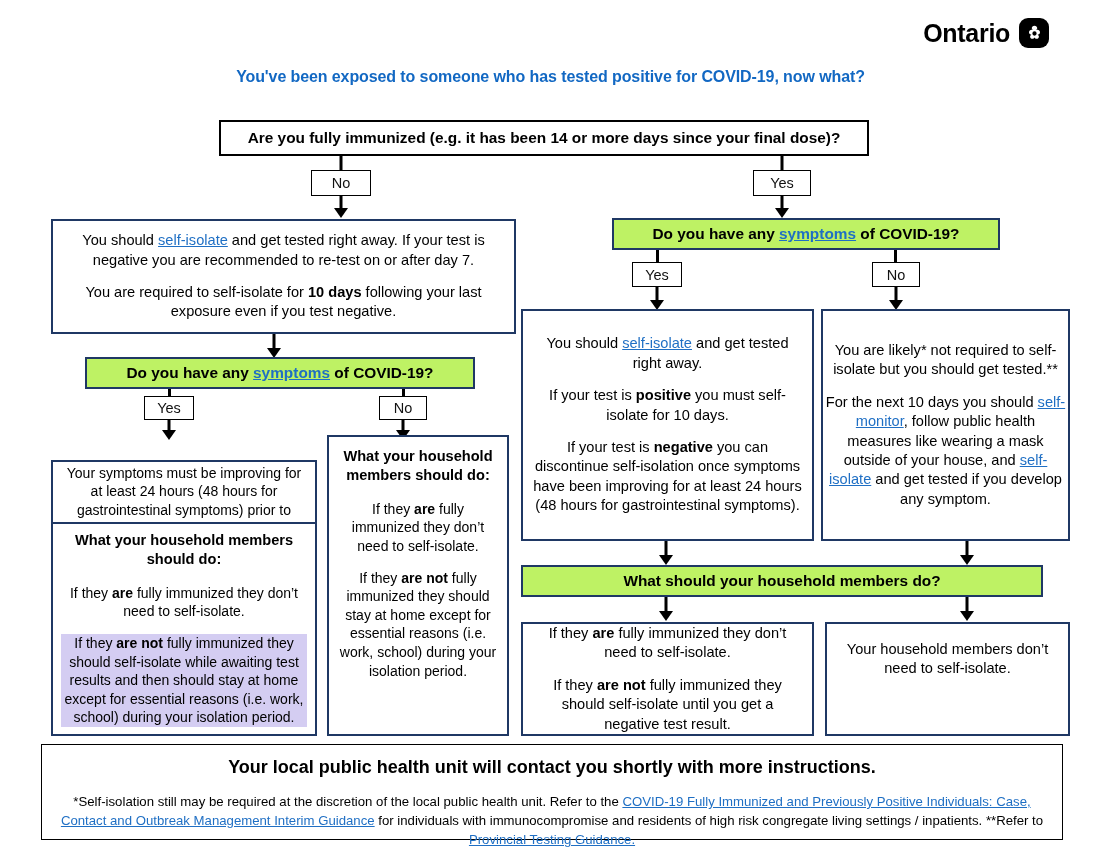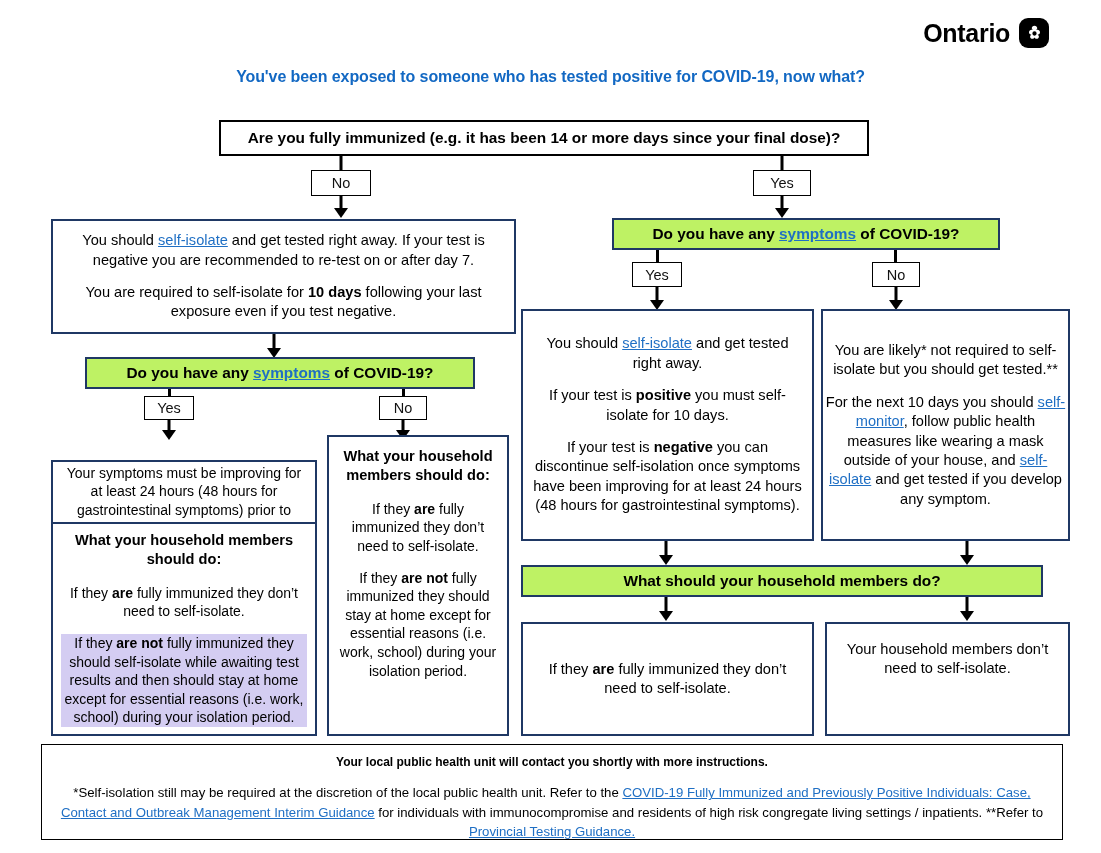--- a/index.html
+++ b/index.html
@@ -51,21 +51,21 @@
   .arrow .stem{position:absolute;left:50%;transform:translateX(-50%);width:3px;background:#000;top:0;}
   .arrow .head{position:absolute;left:50%;transform:translateX(-50%);bottom:0;
                width:0;height:0;border-left:7.5px solid transparent;border-right:7.5px solid transparent;border-top:10px solid #000;}
   .tick{position:absolute;width:3px;background:#000;}
 
   
   .footer{
     border:1.6px solid #000;background:#fff;padding:9px 14px 11px;
     text-align:center;font-size:13.2px;line-height:1.45;
   }
-  .footer .f-top{font-weight:bold;font-size:12px;margin-bottom:12px;}
+  .footer .f-top{font-weight:bold;font-size:18px;margin-bottom:12px;}
 </style>
 </head>
 <body>
 
 <div id="canvas">
 
   <div class="brand">
     <span class="brand-word">Ontario</span>
     <span class="trillium">
       <svg width="21" height="21" viewBox="0 0 24 24" aria-hidden="true">
@@ -211,20 +211,21 @@
       <div class="head"></div>
   </div>
   <div class="arrow" style="left:956px;top:597px;width:22px;height:24px;">
     <div class="stem" style="height:14px;"></div>
       <div class="head"></div>
   </div>
 
   <div class="abs node" style="left:521px;top:622px;width:293px;height:114px;padding:10px 10px;">
     <div class="inner">
       <p><span>If they </span><b>are</b><span> fully immunized they don’t need to self-isolate.</span></p>
+      <p><span>If they </span><b>are not</b><span> fully immunized they should self-isolate until you get a negative test result.</span></p>
     </div>
   </div>
 
   <div class="abs node" style="left:825px;top:622px;width:245px;height:114px;padding:10px 10px;align-items:flex-start;">
     <div class="inner" style="margin-top:6px;">
       <p>Your household members don’t need to self-isolate.</p>
     </div>
   </div>
 
   <div class="abs footer" style="left:41px;top:744px;width:1022px;height:96px;">

